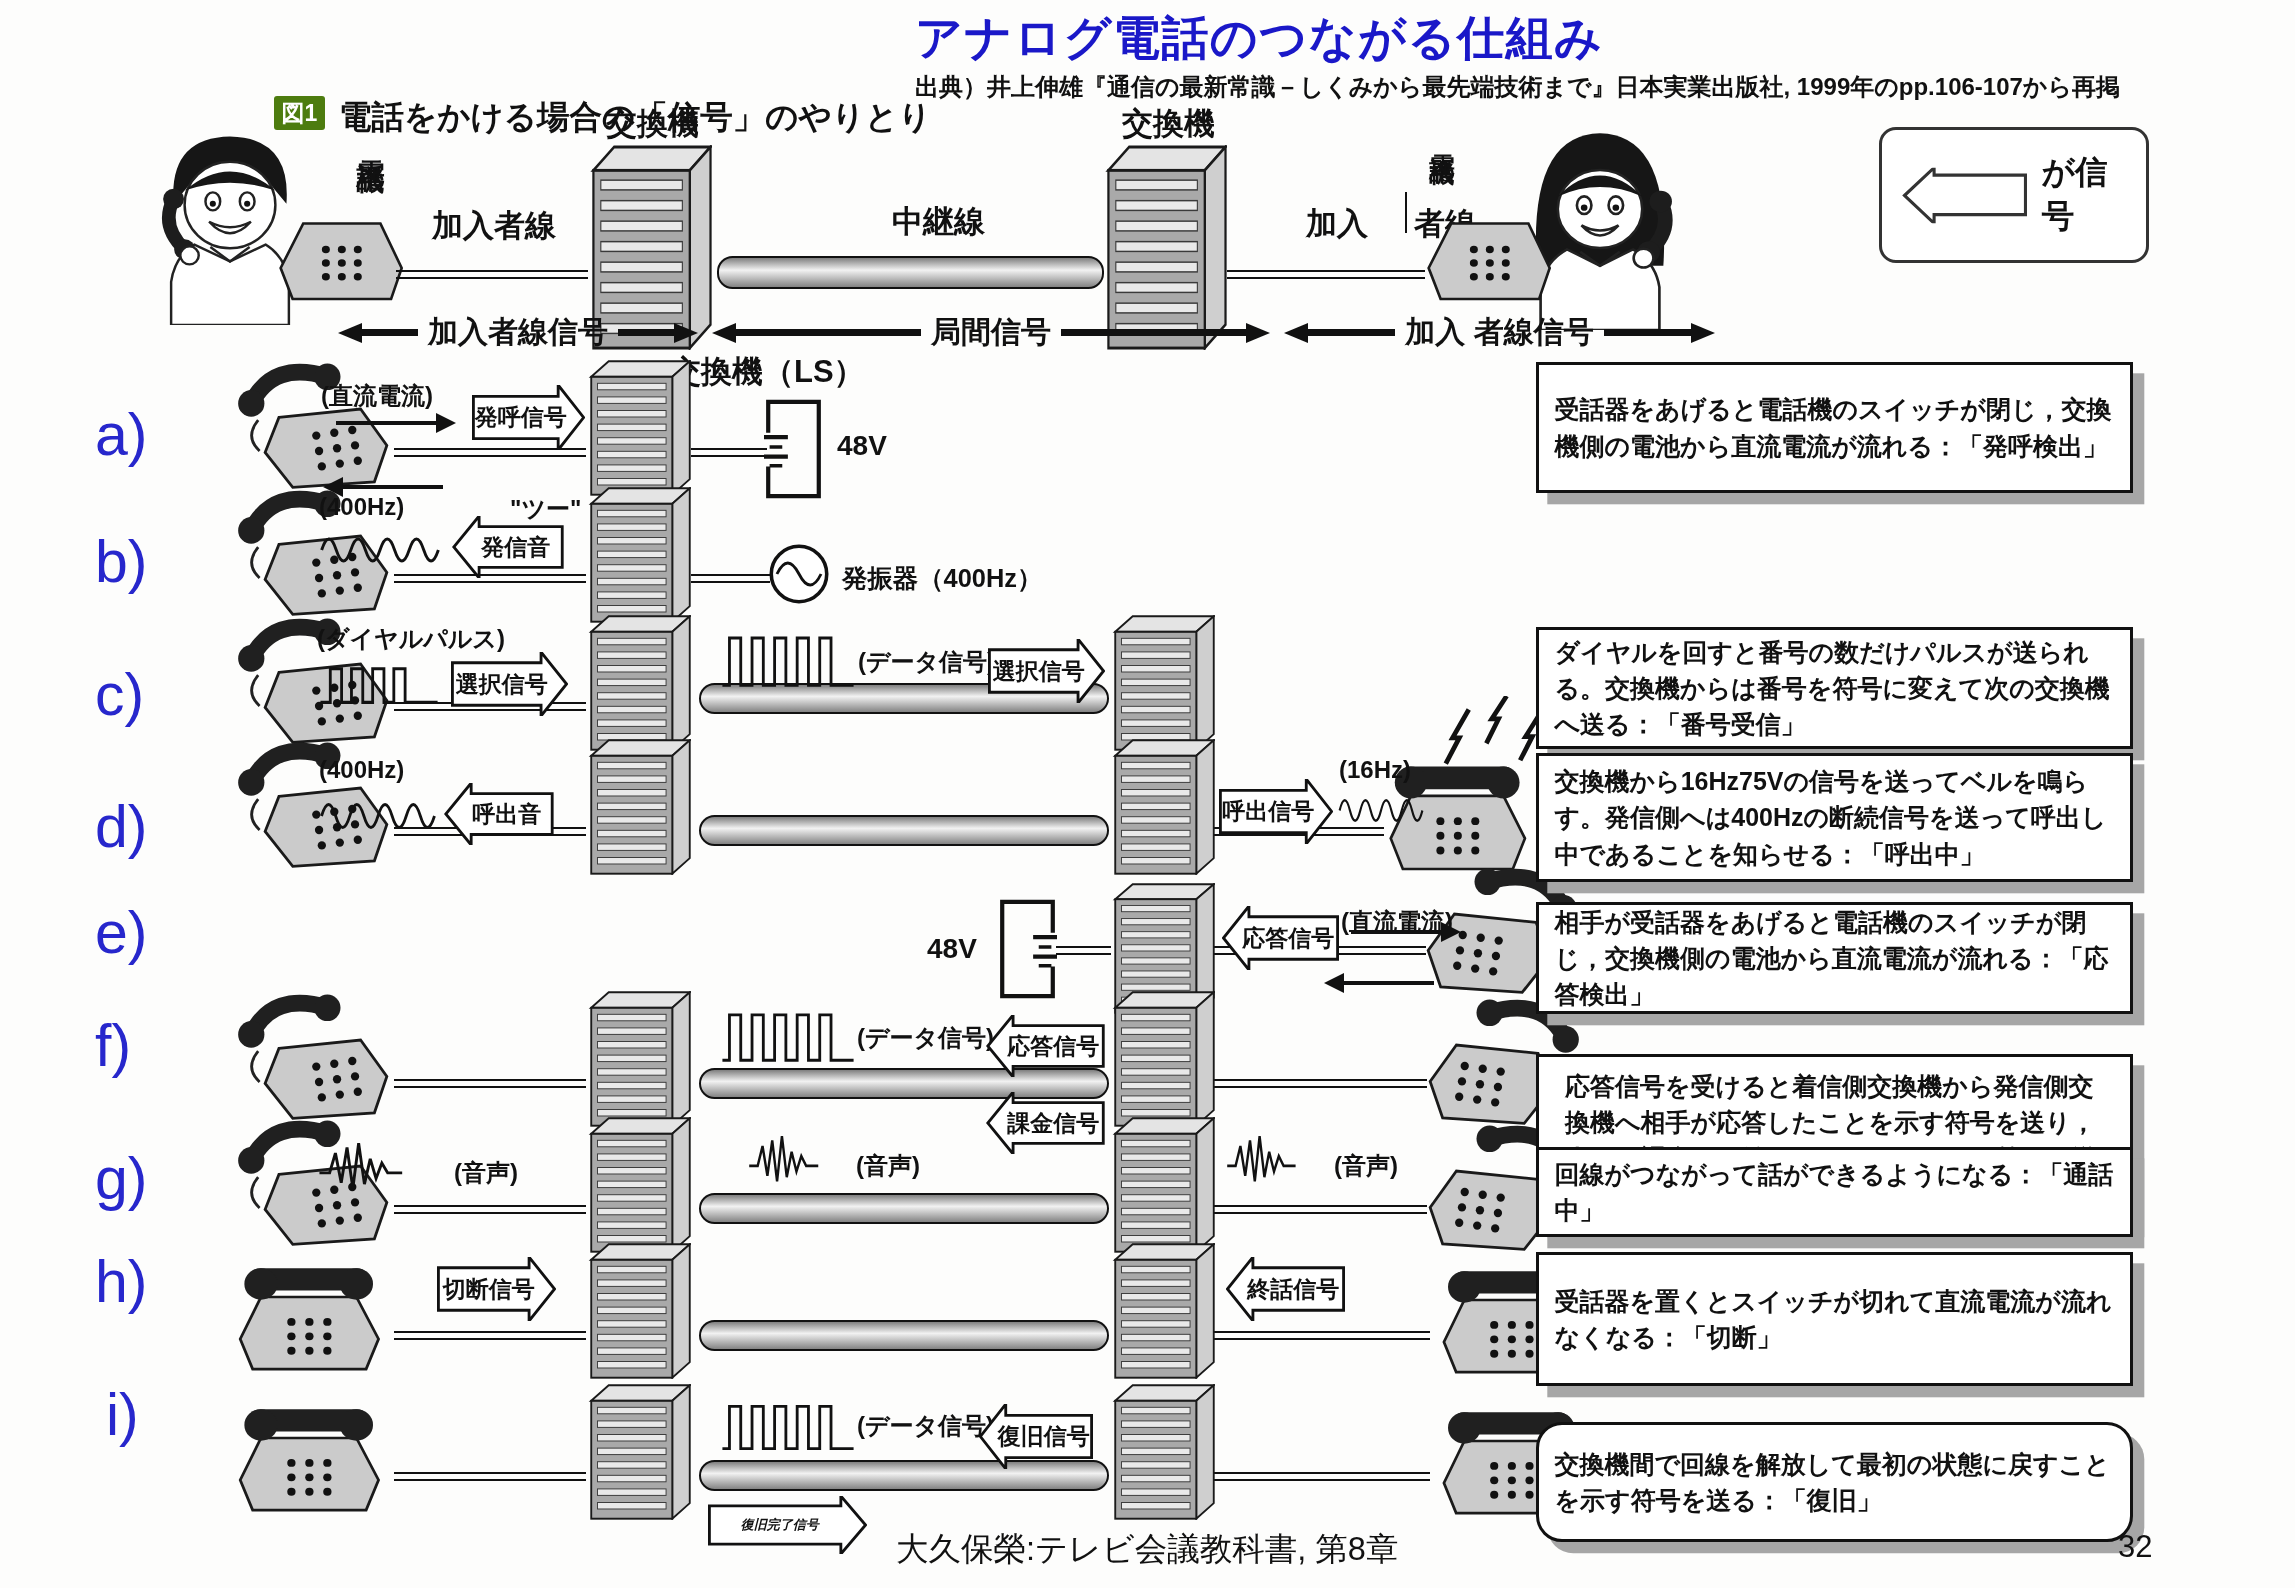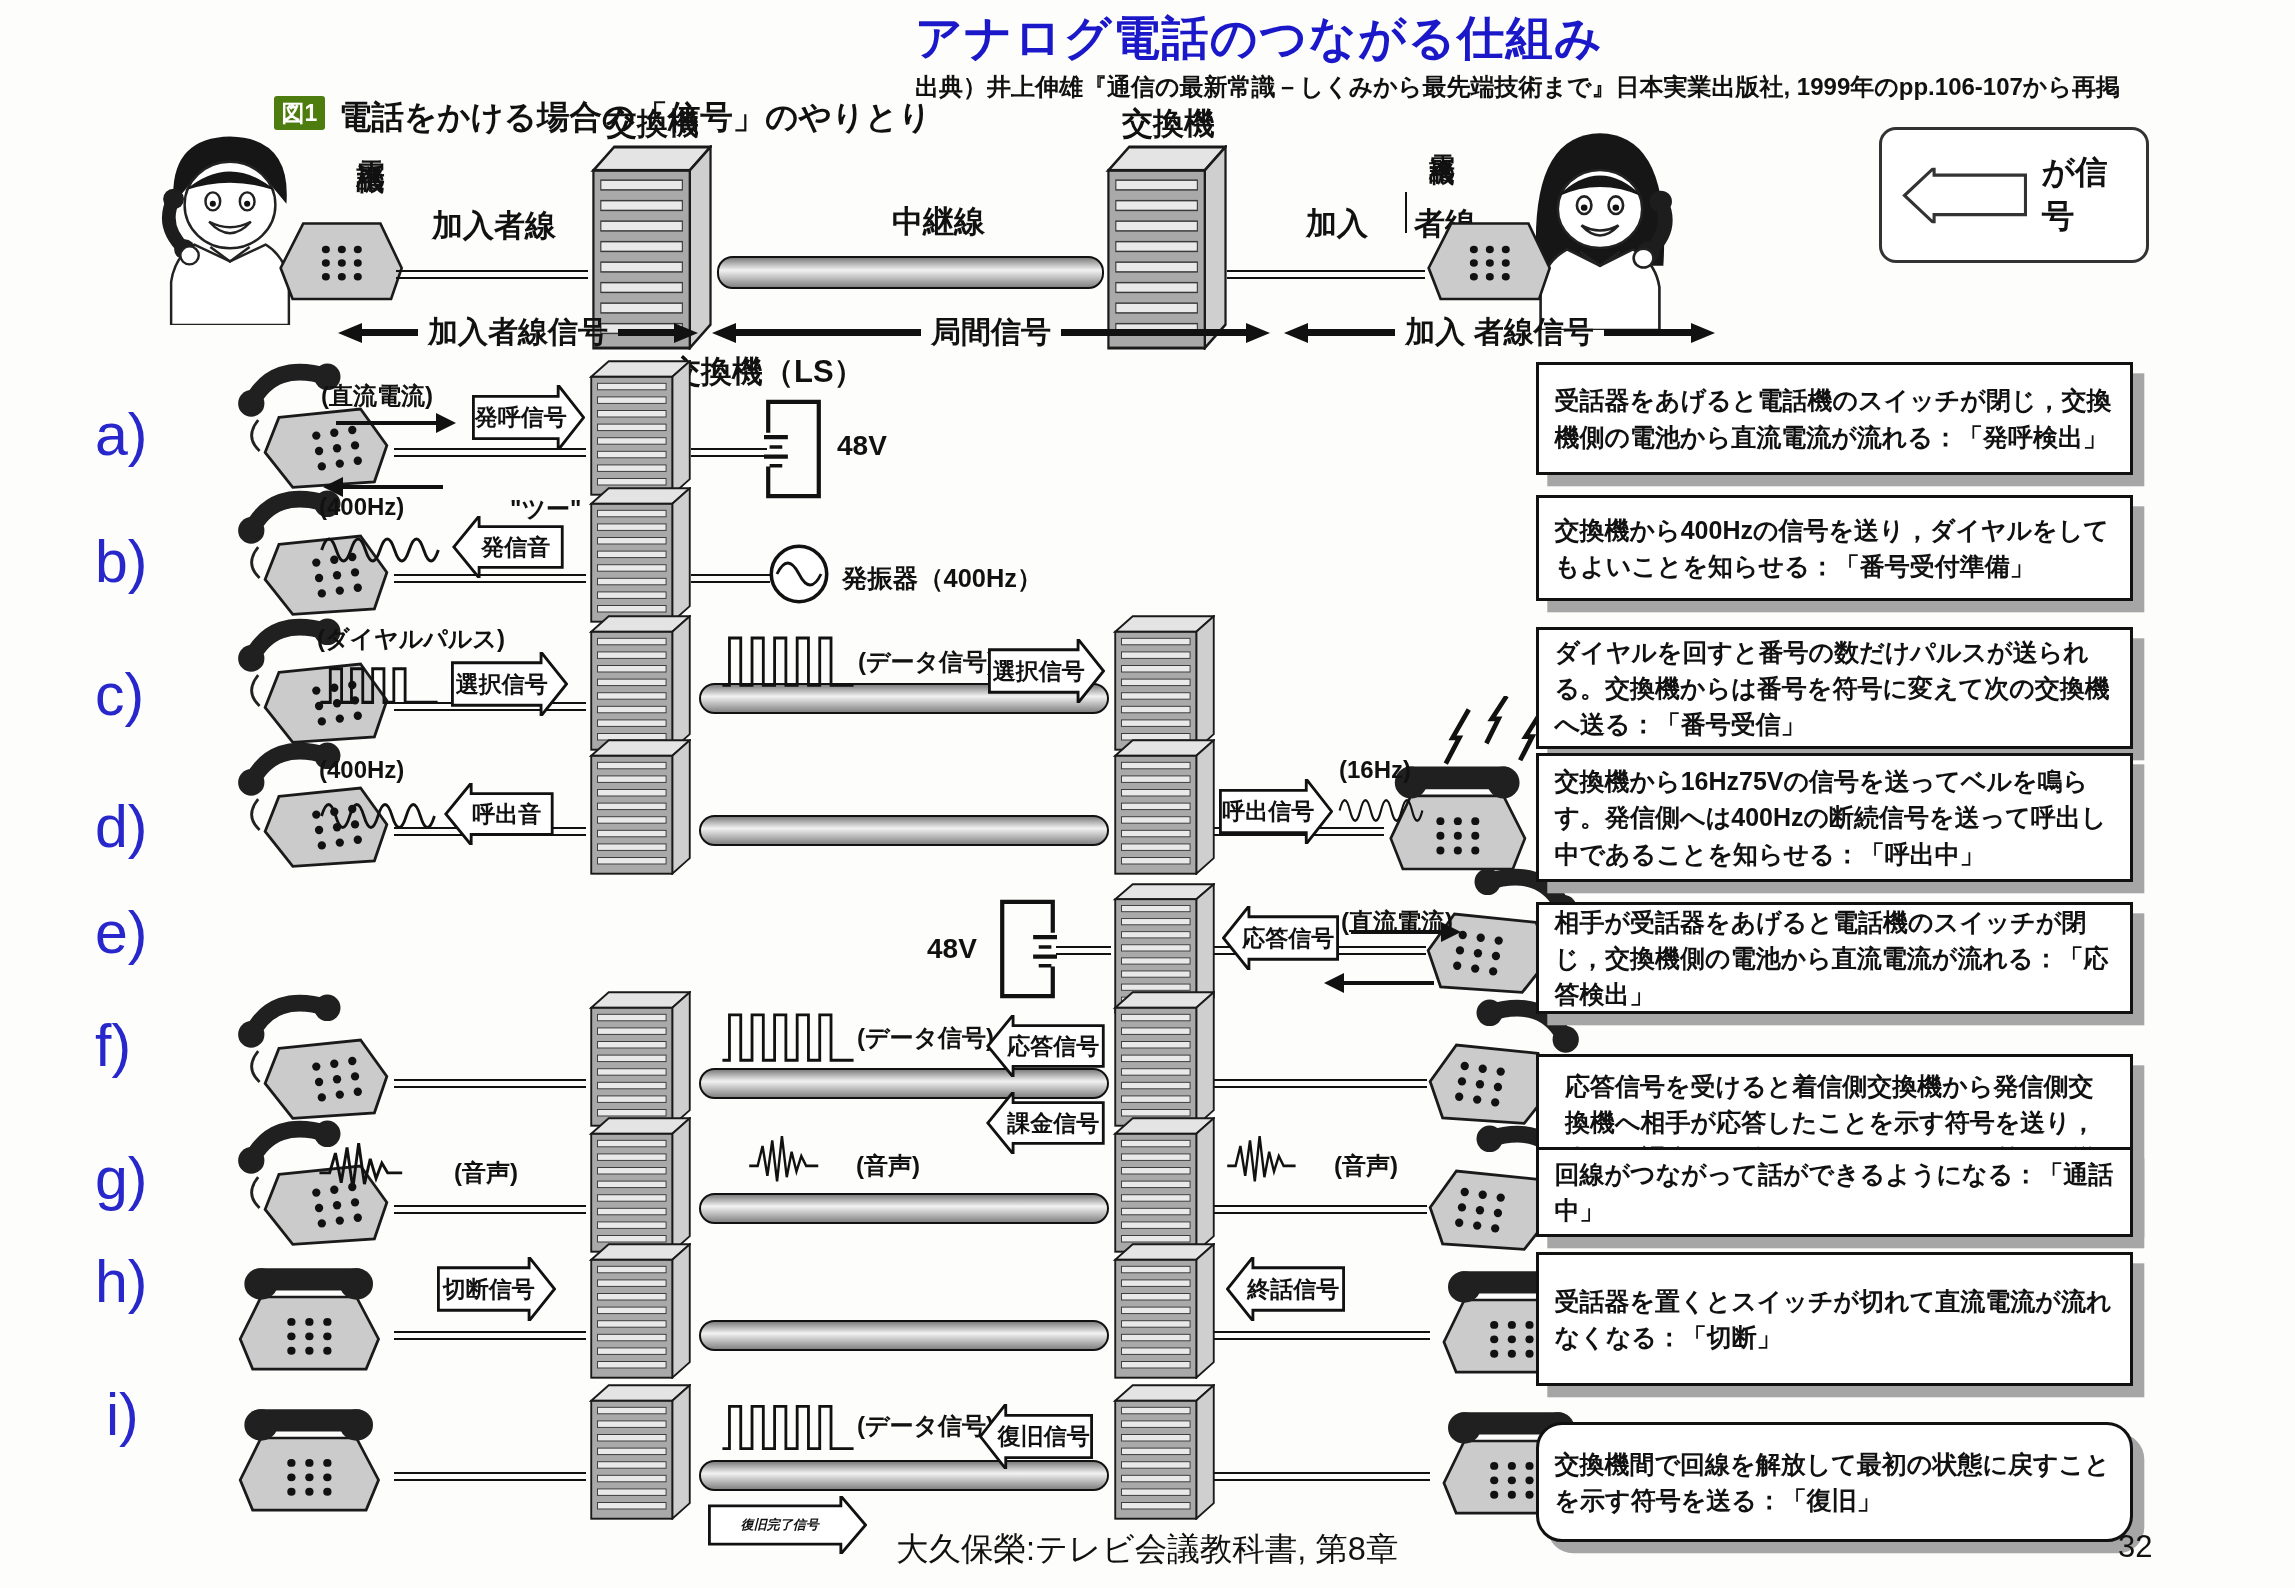--- a/index.html
+++ b/index.html
@@ -365,43 +365,40 @@
   <div class="sig" data-dir="right" style="left:472px;top:385px;width:113px;height:65px;">
       <svg width="113" height="65" viewBox="0 0 160 92">
         <polygon points="122,0 122,16 2,16 2,76 122,76 122,92 158,46" fill="#fff" stroke="#111" stroke-width="4"></polygon>
       </svg>
       <span>発呼信号</span>
     </div>
   <svg class="abs" style="left:764px;top:396px;" width="59" height="106" viewBox="0 0 84 150">
       <use href="#batt"></use>
     </svg>
   <div class="lbl" style="left:837px;top:430px;font-size:28px;">48V</div>
-  <div class="desc" style="top:362px;height:113px;">
+  <div class="desc" style="top:362px;height:131px;">
       <p>受話器をあげると電話機のスイッチが閉じ，交換機側の電池から直流電流が流れる：「発呼検出」</p>
     </div>
 
   <div class="rl" style="left:95px;top:528px;">b)</div>
   <div class="lbl" style="left:319px;top:493px;">(400Hz)</div>
   <div class="lbl" style="left:510px;top:493px;">"ツー"</div>
   <svg class="abs" style="left:318px;top:528px;" width="124" height="44" viewBox="0 0 170 60" preserveAspectRatio="none">
       <use href="#sine"></use>
     </svg>
   <div class="sig" data-dir="left" style="left:452px;top:516px;width:112px;height:62px;">
       <svg width="112" height="62" viewBox="0 0 158 88">
         <polygon points="38,0 38,15 156,15 156,73 38,73 38,88 2,44" fill="#fff" stroke="#111" stroke-width="4"></polygon>
       </svg>
       <span>発信音</span>
     </div>
   <svg class="abs" style="left:767px;top:542px;" width="64" height="64" viewb="" viewBox="0 0 90 90">
       <use href="#osc"></use>
     </svg>
   <div class="lbl" style="left:842px;top:562px;font-size:25.4px;">発振器（400Hz）</div>
-  <div class="desc" style="top:495px;height:106px;">
-      <p>交換機から400Hzの信号を送り，ダイヤルをしてもよいことを知らせる：「番号受付準備」</p>
-    </div>
 
   <div class="rl" style="left:95px;top:661px;">c)</div>
   <div class="lbl" style="left:317px;top:623px;">(ダイヤルパルス)</div>
   <svg class="abs" style="left:319px;top:661px;" width="120" height="46" viewBox="0 0 170 60" preserveAspectRatio="none">
       <use href="#dialp"></use>
     </svg>
   <div class="sig" data-dir="right" style="left:451px;top:652px;width:117px;height:64px;">
       <svg width="117" height="64" viewBox="0 0 165 90">
         <polygon points="127,0 127,15 2,15 2,75 127,75 127,90 163,45" fill="#fff" stroke="#111" stroke-width="4"></polygon>
       </svg>

